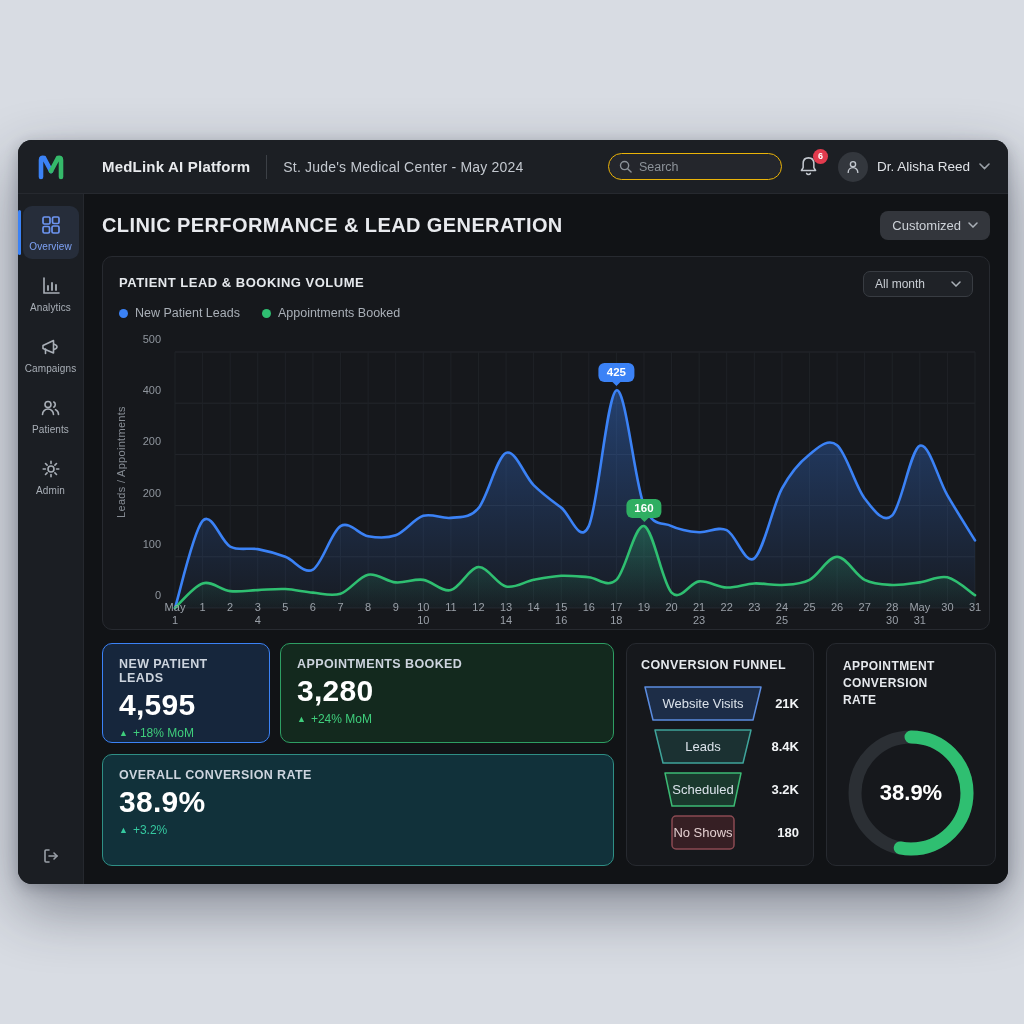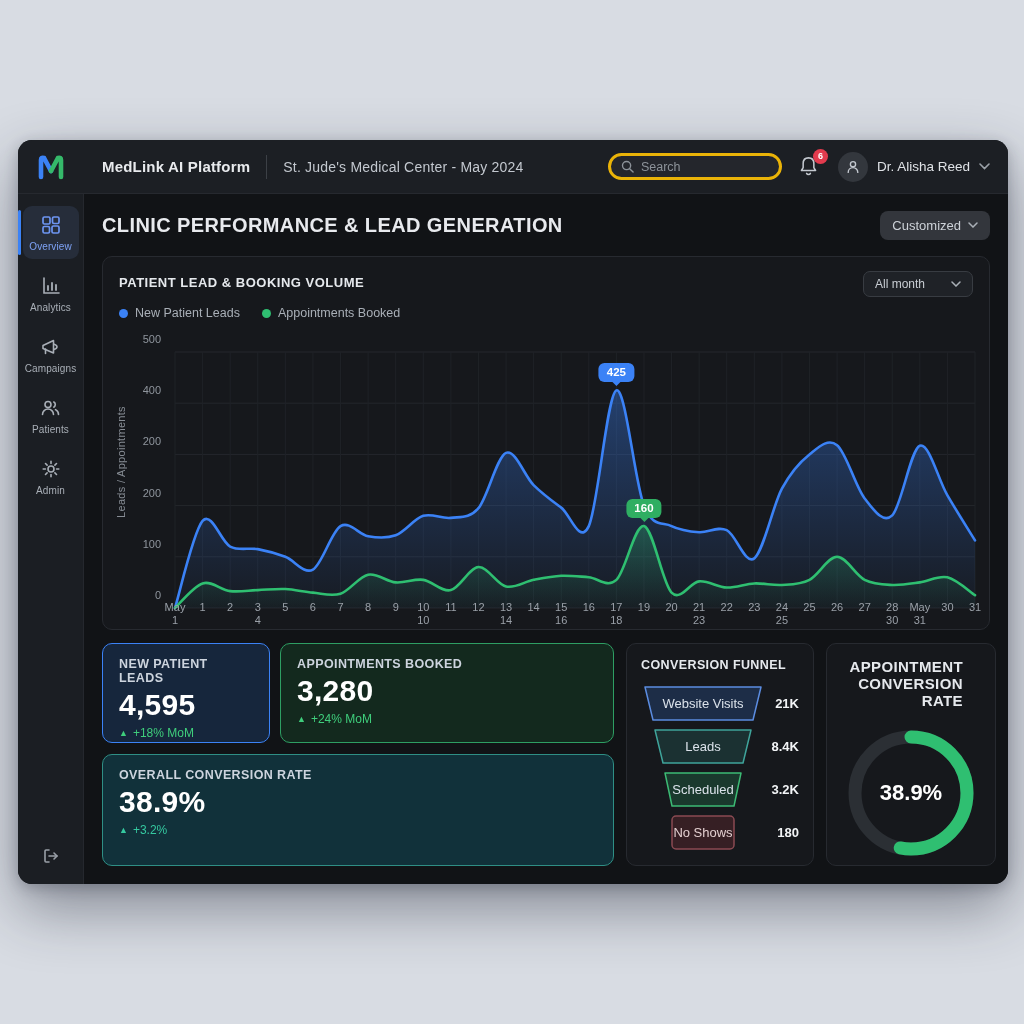--- a/index.html
+++ b/index.html
@@ -12,21 +12,21 @@
     display:flex; flex-direction:column; }
 
   
   .topbar { height:54px; flex:0 0 54px; background:#1c1f24; border-bottom:1px solid #26292f;
     display:flex; align-items:center; }
   .logo-cell { width:66px; flex:0 0 66px; display:flex; align-items:center; justify-content:center; }
   .brand { color:#e8eaed; font-size:15px; font-weight:700; margin-left:18px; letter-spacing:.2px; }
   .tb-divider { width:1px; height:24px; background:#3c4046; margin:0 16px; }
   .context { color:#c3c8cf; font-size:14px; letter-spacing:.2px; }
   .tb-right { margin-left:auto; display:flex; align-items:center; gap:16px; padding-right:18px; }
-  .search { width:174px; height:27px; background:#24262c; border:3px solid #eab308; border-radius:14px;
+  .search { width:174px; height:27px; background:#24262c; border:1px solid #eab308; border-radius:14px;
     display:flex; align-items:center; padding:0 10px; gap:7px; }
   .search input { background:transparent; border:none; outline:none; color:#c7ccd2; font-size:12.5px; width:120px;
     font-family:"Liberation Sans", sans-serif; }
   .search input::placeholder { color:#8c9299; }
   .bell-wrap { position:relative; width:24px; height:24px; cursor:pointer; }
   .badge { position:absolute; top:-6px; right:-6px; min-width:15px; height:15px; background:#e23b4e;
     border-radius:8px; color:#fff; font-size:9px; font-weight:700; display:flex; align-items:center;
     justify-content:center; padding:0 3px; }
   .user { display:flex; align-items:center; gap:9px; cursor:pointer; }
   .avatar { width:30px; height:30px; border-radius:50%; background:#33373d; display:flex; align-items:center; justify-content:center; }
@@ -97,21 +97,21 @@
   .funnel-card { width:188px; flex:0 0 188px; padding:14px 14px; }
   .card-h { color:#e6e9ed; font-size:12.5px; font-weight:700; letter-spacing:.4px; }
   .funnel-rows { margin-top:13px; display:flex; flex-direction:column; gap:6px; }
   .f-row { display:flex; align-items:center; height:37px; }
   .f-shape { position:relative; width:124px; height:37px; display:flex; align-items:center; justify-content:center; }
   .f-shape svg { position:absolute; inset:0; }
   .f-label { position:relative; font-size:13px; color:#dbe2ea; }
   .f-val { margin-left:auto; color:#f2f4f6; font-size:13px; font-weight:700; }
 
   .donut-card { flex:1; padding:14px 16px; }
-  .donut-title { color:#e6e9ed; font-size:15px; font-weight:700; letter-spacing:.4px; line-height:17px; width:120px;text-align:right; }
+  .donut-title { color:#e6e9ed; font-size:12px; font-weight:700; letter-spacing:.4px; line-height:17px; width:120px; }
   .donut-wrap { position:relative; width:136px; height:136px; margin:16px auto 0; }
   .donut-wrap svg { position:absolute; inset:0; }
   .donut-value { position:absolute; inset:0; display:flex; align-items:center; justify-content:center;
     color:#fff; font-size:22px; font-weight:800; }
 </style>
 </head>
 <body>
 
 <div class="window">
 

